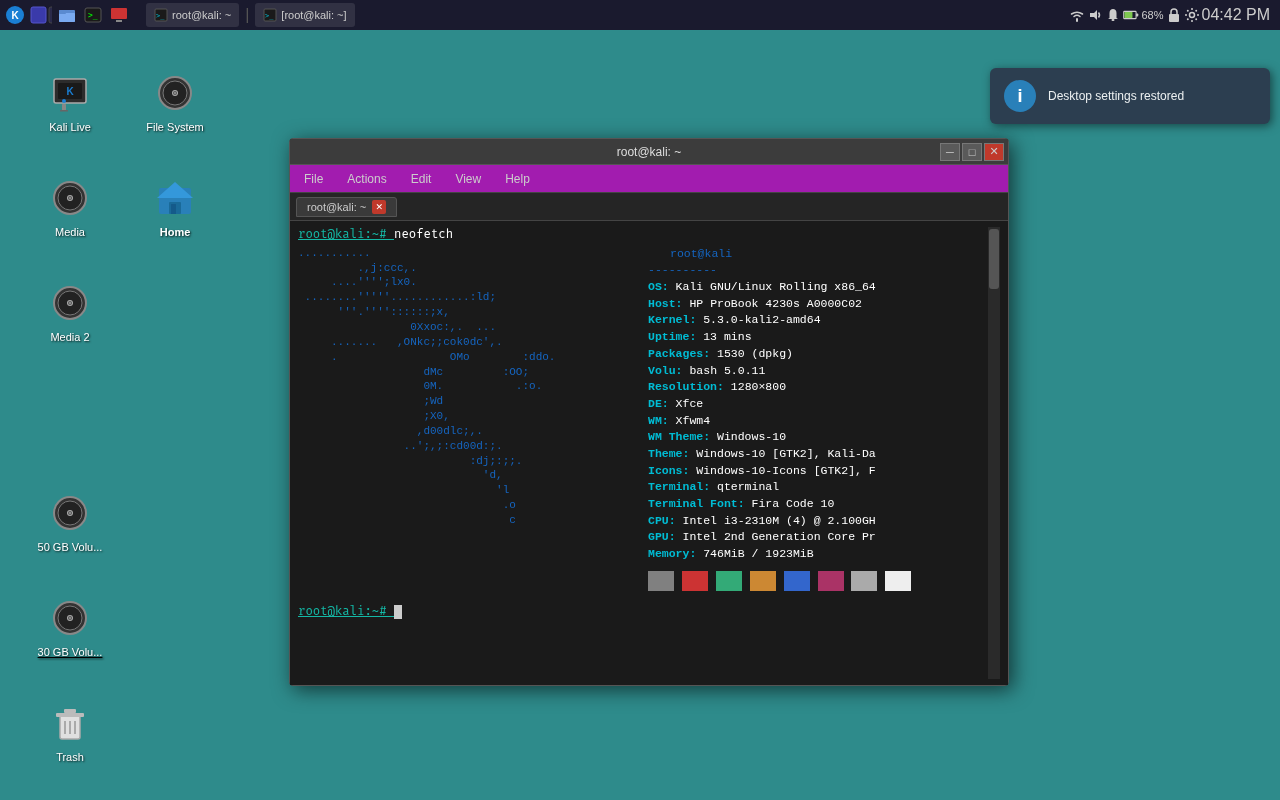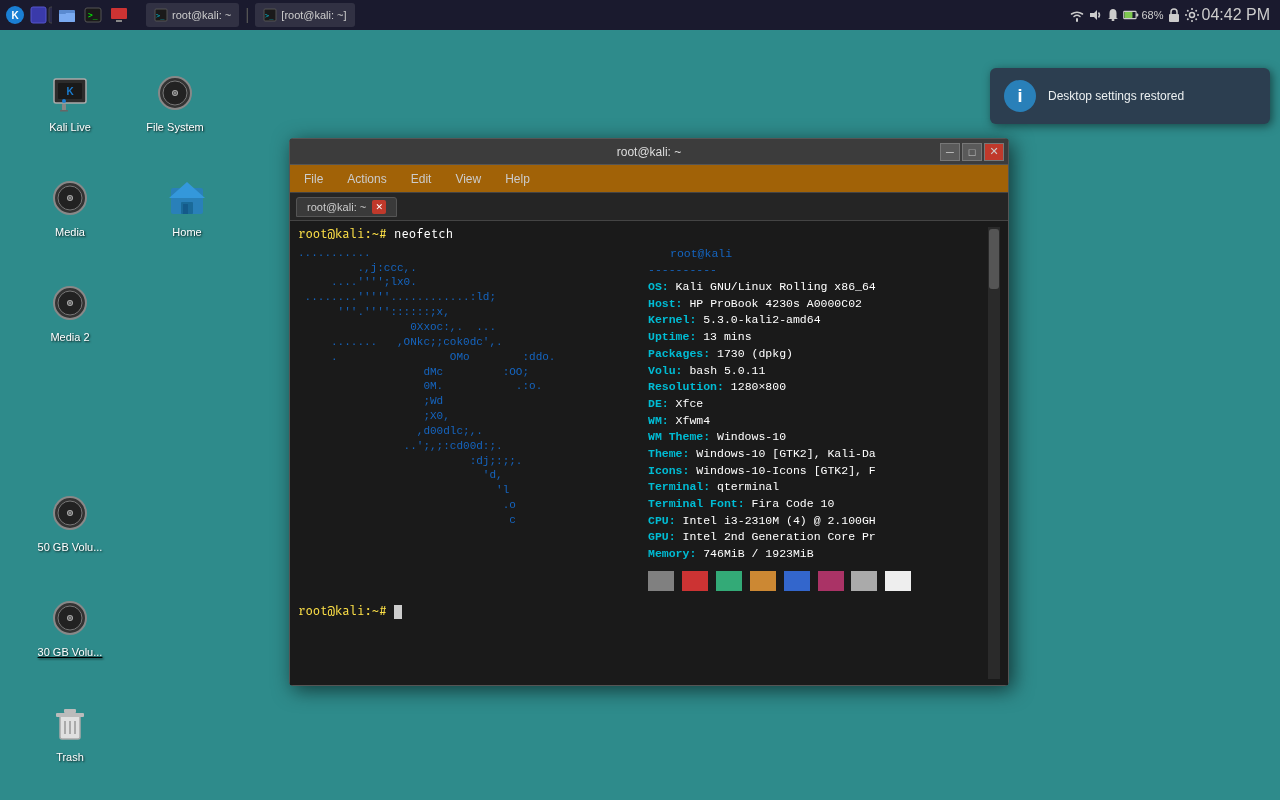--- a/index.html
+++ b/index.html
@@ -140,21 +140,21 @@
       border: 1px solid #777;
       color: #ccc;
       font-size: 11px;
       cursor: pointer;
       display: flex;
       align-items: center;
       justify-content: center;
       padding: 0;
     }
     #terminal-menubar {
-      background: #a16207;
+      background: #a21caf;
       height: 28px;
       display: flex;
       align-items: center;
       padding: 0 8px;
       gap: 12px;
       border-bottom: 1px solid #444;
     }
     #terminal-menubar span {
       color: #ccc;
       font-size: 12px;
@@ -203,21 +203,21 @@
       display: flex;
     }
     #terminal-content {
       flex: 1;
       font-family: 'Fira Code', 'Courier New', monospace;
       font-size: 12px;
       line-height: 1.4;
       color: #ccc;
       overflow: hidden;
     }
-    .term-prompt { color: #fde047; }
+    .term-prompt { color: #14b8a6; text-decoration: underline; }
     .term-command { color: #ffffff; }
     .term-info-key { color: #00bcd4; font-weight: bold; }
     .term-info-val { color: #ffffff; }
     .term-username { color: #1565c0; margin-left: 22px; }
     .term-separator { color: #1565c0; }
     .color-bar {
       display: inline-block;
       width: 26px;
       height: 20px;
       margin-right: 1px;
@@ -431,21 +431,21 @@
         <ellipse cx="22" cy="22" rx="16" ry="16" fill="#333" stroke="#888" stroke-width="2"></ellipse>
         <ellipse cx="22" cy="22" rx="12" ry="12" fill="#222" stroke="#777" stroke-width="1"></ellipse>
         <ellipse cx="22" cy="22" rx="3" ry="3" fill="#aaa"></ellipse>
         <ellipse cx="22" cy="22" rx="2" ry="2" fill="#555"></ellipse>
         <circle cx="22" cy="22" r="1" fill="#999"></circle>
       </svg>
     </div>
     <span class="icon-label">Media</span>
   </div>
 
-  <div class="desktop-icon" style="left:147px;top:140px;">
+  <div class="desktop-icon" style="left:135px;top:140px;font-weight:bold;">
     <div class="icon-img">
       <svg width="44" height="44" viewBox="0 0 44 44">
         <rect x="6" y="12" width="32" height="26" rx="2" fill="#2980b9"></rect>
         <polygon points="22,6 4,22 40,22" fill="#3498db"></polygon>
         <rect x="16" y="26" width="12" height="12" rx="1" fill="#1a6a99"></rect>
         <rect x="18" y="28" width="5" height="10" rx="0.5" fill="#145a8a"></rect>
       </svg>
     </div>
     <span class="icon-label">Home</span>
   </div>
@@ -561,21 +561,21 @@
             <div>&nbsp;&nbsp;&nbsp;&nbsp;&nbsp;&nbsp;&nbsp;&nbsp;&nbsp;&nbsp;&nbsp;&nbsp;&nbsp;&nbsp;&nbsp;&nbsp;&nbsp;&nbsp;&nbsp;&nbsp;&nbsp;&nbsp;&nbsp;&nbsp;&nbsp;&nbsp;&nbsp;&nbsp;&nbsp;&nbsp;&nbsp;&nbsp;c</div>
           </div>
 
           <div style="font-family:'Courier New',monospace; font-size:11.5px; line-height:1.45; padding-top:0px;">
             <div><span class="term-username">root@kali</span></div>
             <div><span class="term-separator">----------</span></div>
             <div><span class="term-info-key">OS: </span><span class="term-info-val">Kali GNU/Linux Rolling x86_64</span></div>
             <div><span class="term-info-key">Host: </span><span class="term-info-val">HP ProBook 4230s A0000C02</span></div>
             <div><span class="term-info-key">Kernel: </span><span class="term-info-val">5.3.0-kali2-amd64</span></div>
             <div><span class="term-info-key">Uptime: </span><span class="term-info-val">13 mins</span></div>
-            <div><span class="term-info-key">Packages: </span><span class="term-info-val">1730 (dpkg)</span></div>
+            <div><span class="term-info-key">Packages: </span><span class="term-info-val">1530 (dpkg)</span></div>
             <div><span class="term-info-key">Volu: </span><span class="term-info-val">bash 5.0.11</span></div>
             <div><span class="term-info-key">Resolution: </span><span class="term-info-val">1280×800</span></div>
             <div><span class="term-info-key">DE: </span><span class="term-info-val">Xfce</span></div>
             <div><span class="term-info-key">WM: </span><span class="term-info-val">Xfwm4</span></div>
             <div><span class="term-info-key">WM Theme: </span><span class="term-info-val">Windows-10</span></div>
             <div><span class="term-info-key">Theme: </span><span class="term-info-val">Windows-10 [GTK2], Kali-Da</span></div>
             <div><span class="term-info-key">Icons: </span><span class="term-info-val">Windows-10-Icons [GTK2], F</span></div>
             <div><span class="term-info-key">Terminal: </span><span class="term-info-val">qterminal</span></div>
             <div><span class="term-info-key">Terminal Font: </span><span class="term-info-val">Fira Code 10</span></div>
             <div><span class="term-info-key">CPU: </span><span class="term-info-val">Intel i3-2310M (4) @ 2.100GH</span></div>

